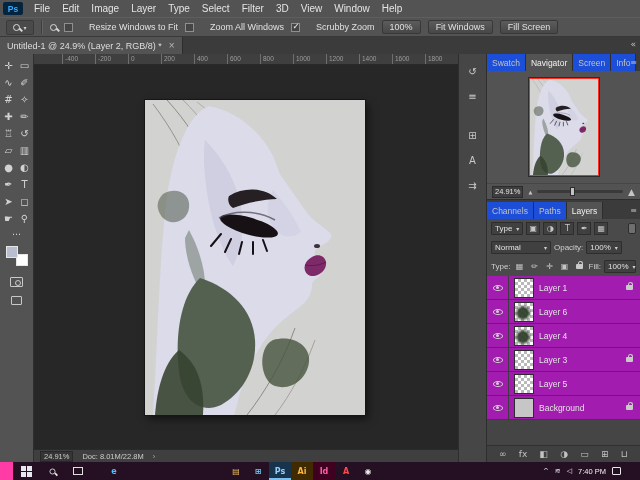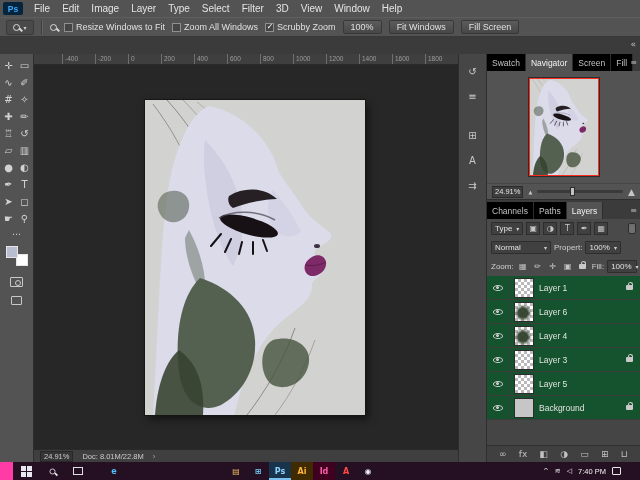--- a/index.html
+++ b/index.html
@@ -14,21 +14,21 @@
   .ps-logo{width:20px;height:13px;background:#05243d;color:#39abff;font-size:8.5px;font-weight:bold;display:flex;align-items:center;justify-content:center;border-radius:2px;margin-right:5px}
   .menu-item{padding:0 6px;color:#e4e4e4;white-space:nowrap}
 
   
   .optionsbar{height:20px;background:#535353;border-top:1px solid #5e5e5e;border-bottom:1px solid #393939;display:flex;align-items:center;padding:0 6px;gap:7px;font-size:9px}
   .tool-preview{width:28px;height:15px;background:#4a4a4a;border:1px solid #3a3a3a;border-radius:2px;display:flex;align-items:center;justify-content:center;gap:3px;flex:none}
   .mag{width:7px;height:7px;border:1.5px solid #dadada;border-radius:50%;position:relative;display:inline-block}
   .mag::after{content:"";position:absolute;width:4px;height:1.5px;background:#dadada;right:-3.5px;bottom:-1px;transform:rotate(45deg)}
   .caret{font-size:6px;color:#cfcfcf;font-family:"DejaVu Sans",sans-serif}
   .vsep{width:0;height:14px;border-left:1px solid #3e3e3e;border-right:1px solid #646464;flex:none}
-  .cb{display:flex;align-items:center;gap:3px;white-space:nowrap}
+  .cb{display:flex;align-items:center;gap:16px;white-space:nowrap}
   .cb-box{width:9px;height:9px;background:#454545;border:1px solid #8f8f8f;position:relative;display:inline-block;flex:none}
   .cb[data-checked="true"] .cb-box::after{content:"✓";position:absolute;top:-2.5px;left:0.5px;font-size:8.5px;color:#f0f0f0}
   .cb-label{color:#e0e0e0}
   .ob-btn{background:linear-gradient(#5c5c5c,#474747);border:1px solid #383838;border-radius:2px;padding:1px 7px;font-size:9px;color:#e0e0e0;white-space:nowrap}
 
   
   .tabbar{height:17px;background:#3b3b3b;display:flex;align-items:stretch;position:relative}
   .doc-tab{background:#535353;display:flex;align-items:center;gap:7px;padding:0 7px;font-size:9px;color:#dedede;border-right:1px solid #2d2d2d}
   .tab-close{color:#b5b5b5;font-size:10px}
   .tabbar-collapse{position:absolute;right:4px;top:2px;color:#c0c0c0;font-size:9px}
@@ -61,21 +61,21 @@
   .status-arrow{color:#aaa}
 
   
   .dock{width:29px;background:#464646;border-left:1px solid #2e2e2e;border-right:1px solid #2e2e2e;display:flex;flex-direction:column;align-items:center;padding-top:8px;flex:none}
   .dock-icon{width:18px;height:18px;display:flex;align-items:center;justify-content:center;color:#c9c9c9;font-size:10px;margin-bottom:7px;font-family:"DejaVu Sans",sans-serif}
   .dock span.dock-icon:nth-of-type(3){margin-top:14px}
 
   
   .panels{width:153px;display:flex;flex-direction:column;background:#4a4a4a;flex:none}
   .ptabs{height:17px;background:#3b3b3b;display:flex;align-items:stretch;position:relative;flex:none}
-  .ptab{padding:0 5px;display:flex;align-items:center;font-size:8.5px;color:#c2c2c2;background:#000000;border-right:1px solid #2d2d2d;white-space:nowrap}
+  .ptab{padding:0 5px;display:flex;align-items:center;font-size:8.5px;color:#c2c2c2;background:#1d4ed8;border-right:1px solid #2d2d2d;white-space:nowrap}
   .ptab[data-active="true"]{background:#535353;color:#f2f2f2}
   .ptab-menu{position:absolute;right:3px;top:4px;font-size:8px;color:#c0c0c0}
   .nav-body{height:112px;background:#535353;position:relative;display:flex;align-items:center;justify-content:center;flex:none}
   .nav-thumb{width:70px;height:98px;background:#d2d2d0;position:relative;box-shadow:0 0 0 1px #2c2c2c}
   .nav-thumb svg{display:block;width:100%;height:100%}
   .nav-proxy{position:absolute;inset:0}
   .nav-footer{height:16px;display:flex;align-items:center;gap:5px;padding:0 5px;background:#535353;border-top:1px solid #464646;flex:none;font-size:7.5px}
   .nav-zoom{background:#3e3e3e;border:1px solid #2c2c2c;padding:0 2px;line-height:10px;min-width:28px;color:#e2e2e2}
   .mountain-small{font-size:5px;color:#c5c5c5}
   .mountain-large{font-size:9px;color:#c5c5c5}
@@ -87,21 +87,21 @@
   .ctrl-row{height:19px;display:flex;align-items:center;gap:3px;padding:0 4px;background:#4a4a4a;flex:none;font-size:8px}
   .dd{background:#404040;border:1px solid #2d2d2d;border-radius:1px;display:flex;align-items:center;gap:4px;padding:0 3px;height:13px;color:#e0e0e0;white-space:nowrap}
   .blend-dd{width:60px;justify-content:space-between}
   .val-dd{min-width:30px;justify-content:space-between}
   .filter-btn{width:14px;height:13px;background:#404040;border:1px solid #2d2d2d;display:flex;align-items:center;justify-content:center;font-size:8px;color:#c6c6c6;font-family:"DejaVu Sans",sans-serif;flex:none}
   .filter-toggle{margin-left:auto;width:8px;height:11px;background:#6f6f6f;border:1px solid #2d2d2d;border-radius:2px}
   .lbl{color:#cfcfcf;white-space:nowrap}
   .lock-icon-btn{width:12px;height:12px;display:flex;align-items:center;justify-content:center;font-size:8px;color:#c6c6c6;font-family:"DejaVu Sans",sans-serif;flex:none}
 
   .layers-list{flex:1;background:#454545;overflow:hidden}
-  .layer-row{height:24px;display:flex;align-items:center;border-bottom:1px solid #3c3c3c;background:#14532d}
+  .layer-row{height:24px;display:flex;align-items:center;border-bottom:1px solid #3c3c3c;background:#a21caf}
   .layer-row[data-selected="true"]{background:#5a5a5a}
   .eye-cell{width:22px;height:100%;border-right:1px solid #3c3c3c;display:flex;align-items:center;justify-content:center;flex:none}
   .eye-icon{width:10px;height:6px;border:1px solid #d0d0d0;border-radius:50%;position:relative}
   .eye-icon::after{content:"";position:absolute;left:2.5px;top:0.5px;width:3px;height:3px;background:#d0d0d0;border-radius:50%}
   .layer-thumb{width:18px;height:18px;margin:0 6px;box-shadow:0 0 0 1px #2c2c2c;flex:none}
   .layer-thumb[data-thumb="checker"],
   .layer-thumb[data-thumb="checker-art"]{background-color:#fff;background-image:linear-gradient(45deg,#b9b9b9 25%,transparent 25%,transparent 75%,#b9b9b9 75%),linear-gradient(45deg,#b9b9b9 25%,transparent 25%,transparent 75%,#b9b9b9 75%);background-size:6px 6px;background-position:0 0,3px 3px}
   .layer-thumb[data-thumb="checker-art"]{background-image:radial-gradient(circle at 45% 55%,rgba(48,64,44,.95) 0 32%,rgba(48,64,44,0) 62%),linear-gradient(45deg,#b9b9b9 25%,transparent 25%,transparent 75%,#b9b9b9 75%),linear-gradient(45deg,#b9b9b9 25%,transparent 25%,transparent 75%,#b9b9b9 75%);background-size:100% 100%,6px 6px,6px 6px;background-position:0 0,0 0,3px 3px}
   .layer-thumb[data-thumb="art"]{background-image:radial-gradient(circle at 68% 60%,#7e2968 0 11%,transparent 12%),linear-gradient(115deg,#d9d9e8 52%,#49553f 53%)}
   .layer-thumb[data-thumb="gray"]{background:#c6c6c6}
@@ -199,20 +199,24 @@
           <span class="cb-box"></span>
           <span class="cb-label">Scrubby Zoom</span>
         </span>
       </div>
     <div class="contents">
       
     <span class="ob-btn">100%</span><span class="ob-btn">Fit Windows</span><span class="ob-btn">Fill Screen</span></div>
   </div>
 
   <div class="tabbar">
+    <span class="doc-tab">
+      <span>Untitled-1 @ 24.9% (Layer 2, RGB/8) *</span>
+      <span class="tab-close">×</span>
+    </span>
     <span class="tabbar-collapse glyph">«</span>
   </div>
 
   <div class="workspace">
 
     <div class="toolbar">
       <div class="tools-grid">
 
       <span class="tool">✛</span>
           <span class="tool">▭</span>
@@ -281,21 +285,21 @@
         <span class="dock-icon">⊞</span>
         <span class="dock-icon">A</span>
         <span class="dock-icon">⇉</span>
       </div>
 
     <div class="panels">
 
       <div class="ptabs">
         <div class="contents">
           
-        <span class="ptab" data-active="false">Swatch</span><span class="ptab" data-active="true">Navigator</span><span class="ptab" data-active="false">Screen</span><span class="ptab" data-active="false">Fill</span></div>
+        <span class="ptab" data-active="false">Swatch</span><span class="ptab" data-active="true">Navigator</span><span class="ptab" data-active="false">Screen</span><span class="ptab" data-active="false">Info</span></div>
         <span class="ptab-menu glyph">≡</span>
       </div>
       <div class="nav-body">
         <span class="nav-thumb">
           <svg viewBox="0 0 220 315">
               <use href="#artwork"></use>
             </svg>
           <span class="nav-proxy" style="border:1px solid #ff2d1f"></span>
         </span>
       </div>
@@ -327,29 +331,29 @@
             
           <span class="filter-btn">▣</span><span class="filter-btn">◑</span><span class="filter-btn">T</span><span class="filter-btn">✒</span><span class="filter-btn">▦</span></div>
           <span class="filter-toggle"></span>
         </div>
 
         <div class="ctrl-row">
           <span class="dd blend-dd">
             <span>Normal</span>
             <span class="caret">▾</span>
           </span>
-          <span class="lbl">Propert:</span>
+          <span class="lbl">Opacity:</span>
           <span class="dd val-dd">
             <span>100%</span>
             <span class="caret">▾</span>
           </span>
         </div>
 
         <div class="ctrl-row">
-          <span class="lbl">Zoom:</span>
+          <span class="lbl">Type:</span>
           <div class="contents">
             
           <span class="lock-icon-btn">▦</span><span class="lock-icon-btn">✏</span><span class="lock-icon-btn">✛</span><span class="lock-icon-btn">▣</span></div>
           <span class="lock-icon-btn">
               <span class="padlock" style="display:inline-block"></span>
             </span>
           <span class="lbl" style="margin-left:auto">Fill:</span>
           <span class="dd val-dd">
             <span>100%</span>
             <span class="caret">▾</span>

